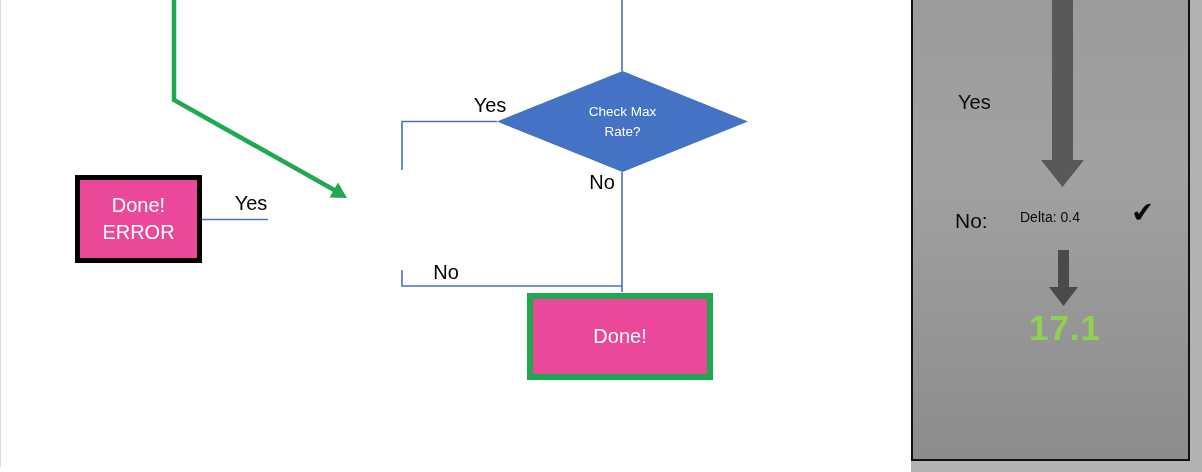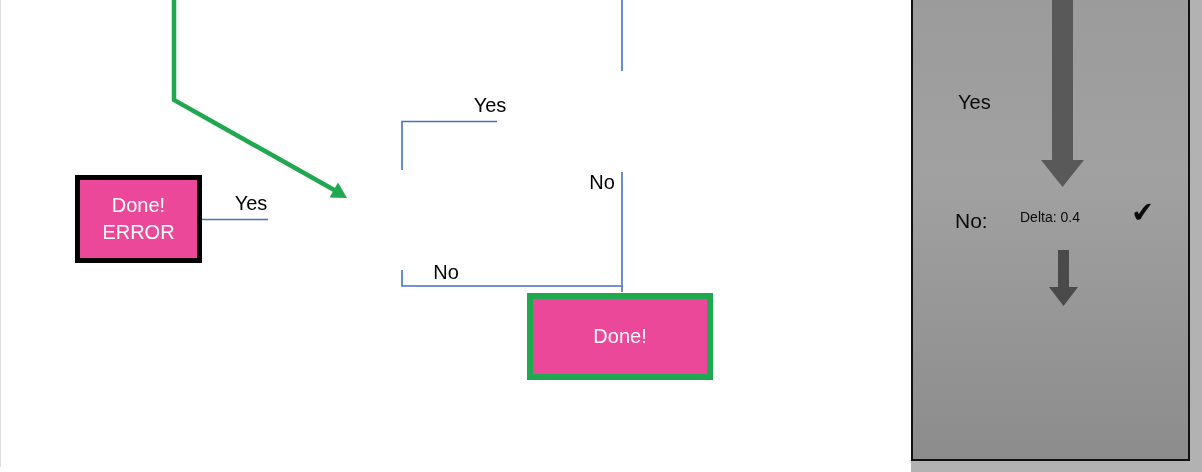--- a/index.html
+++ b/index.html
@@ -61,20 +61,24 @@
   <svg class="layer" width="1202" height="472">
     <g stroke="#4472C4" stroke-width="1.6" fill="none">
       <path d="M622 0 V71"></path>
       <path d="M497 121.5 H402 V170"></path>
       <path d="M622 172 V292"></path>
       <path d="M202 219.5 H268"></path>
       <path d="M402 270 V286 H621.5"></path>
     </g>
   </svg>
 
+  <div class="diamond d-check">
+    <span>Check Max
+Rate?</span>
+  </div>
   <div class="box box-error">
     <span>Done!
 ERROR</span>
   </div>
   <div class="box box-done">
     <span>Done!</span>
   </div>
 
   <div class="lbl lbl-yes1">Yes</div>
   <div class="lbl lbl-no1">No</div>
@@ -90,17 +94,18 @@
     <div class="panel">
       <div class="inner">
         <svg class="layer" width="279" height="461">
           <polygon fill="#595959" points="139,0 160,0 160,160 171,160 149.5,187 128,160 139,160"></polygon>
           <polygon fill="#4a4a4a" points="145,250 156,250 156,287 165,287 150.5,306 136,287 145,287"></polygon>
         </svg>
         <div class="p-yes">Yes</div>
         <div class="p-no">No:</div>
         <div class="p-delta">Delta: 0.4</div>
         <div class="p-check">✔</div>
+        <div class="p-result">17.1</div>
       </div>
     </div>
   </div>
 
 </div>
 
 </body></html>

